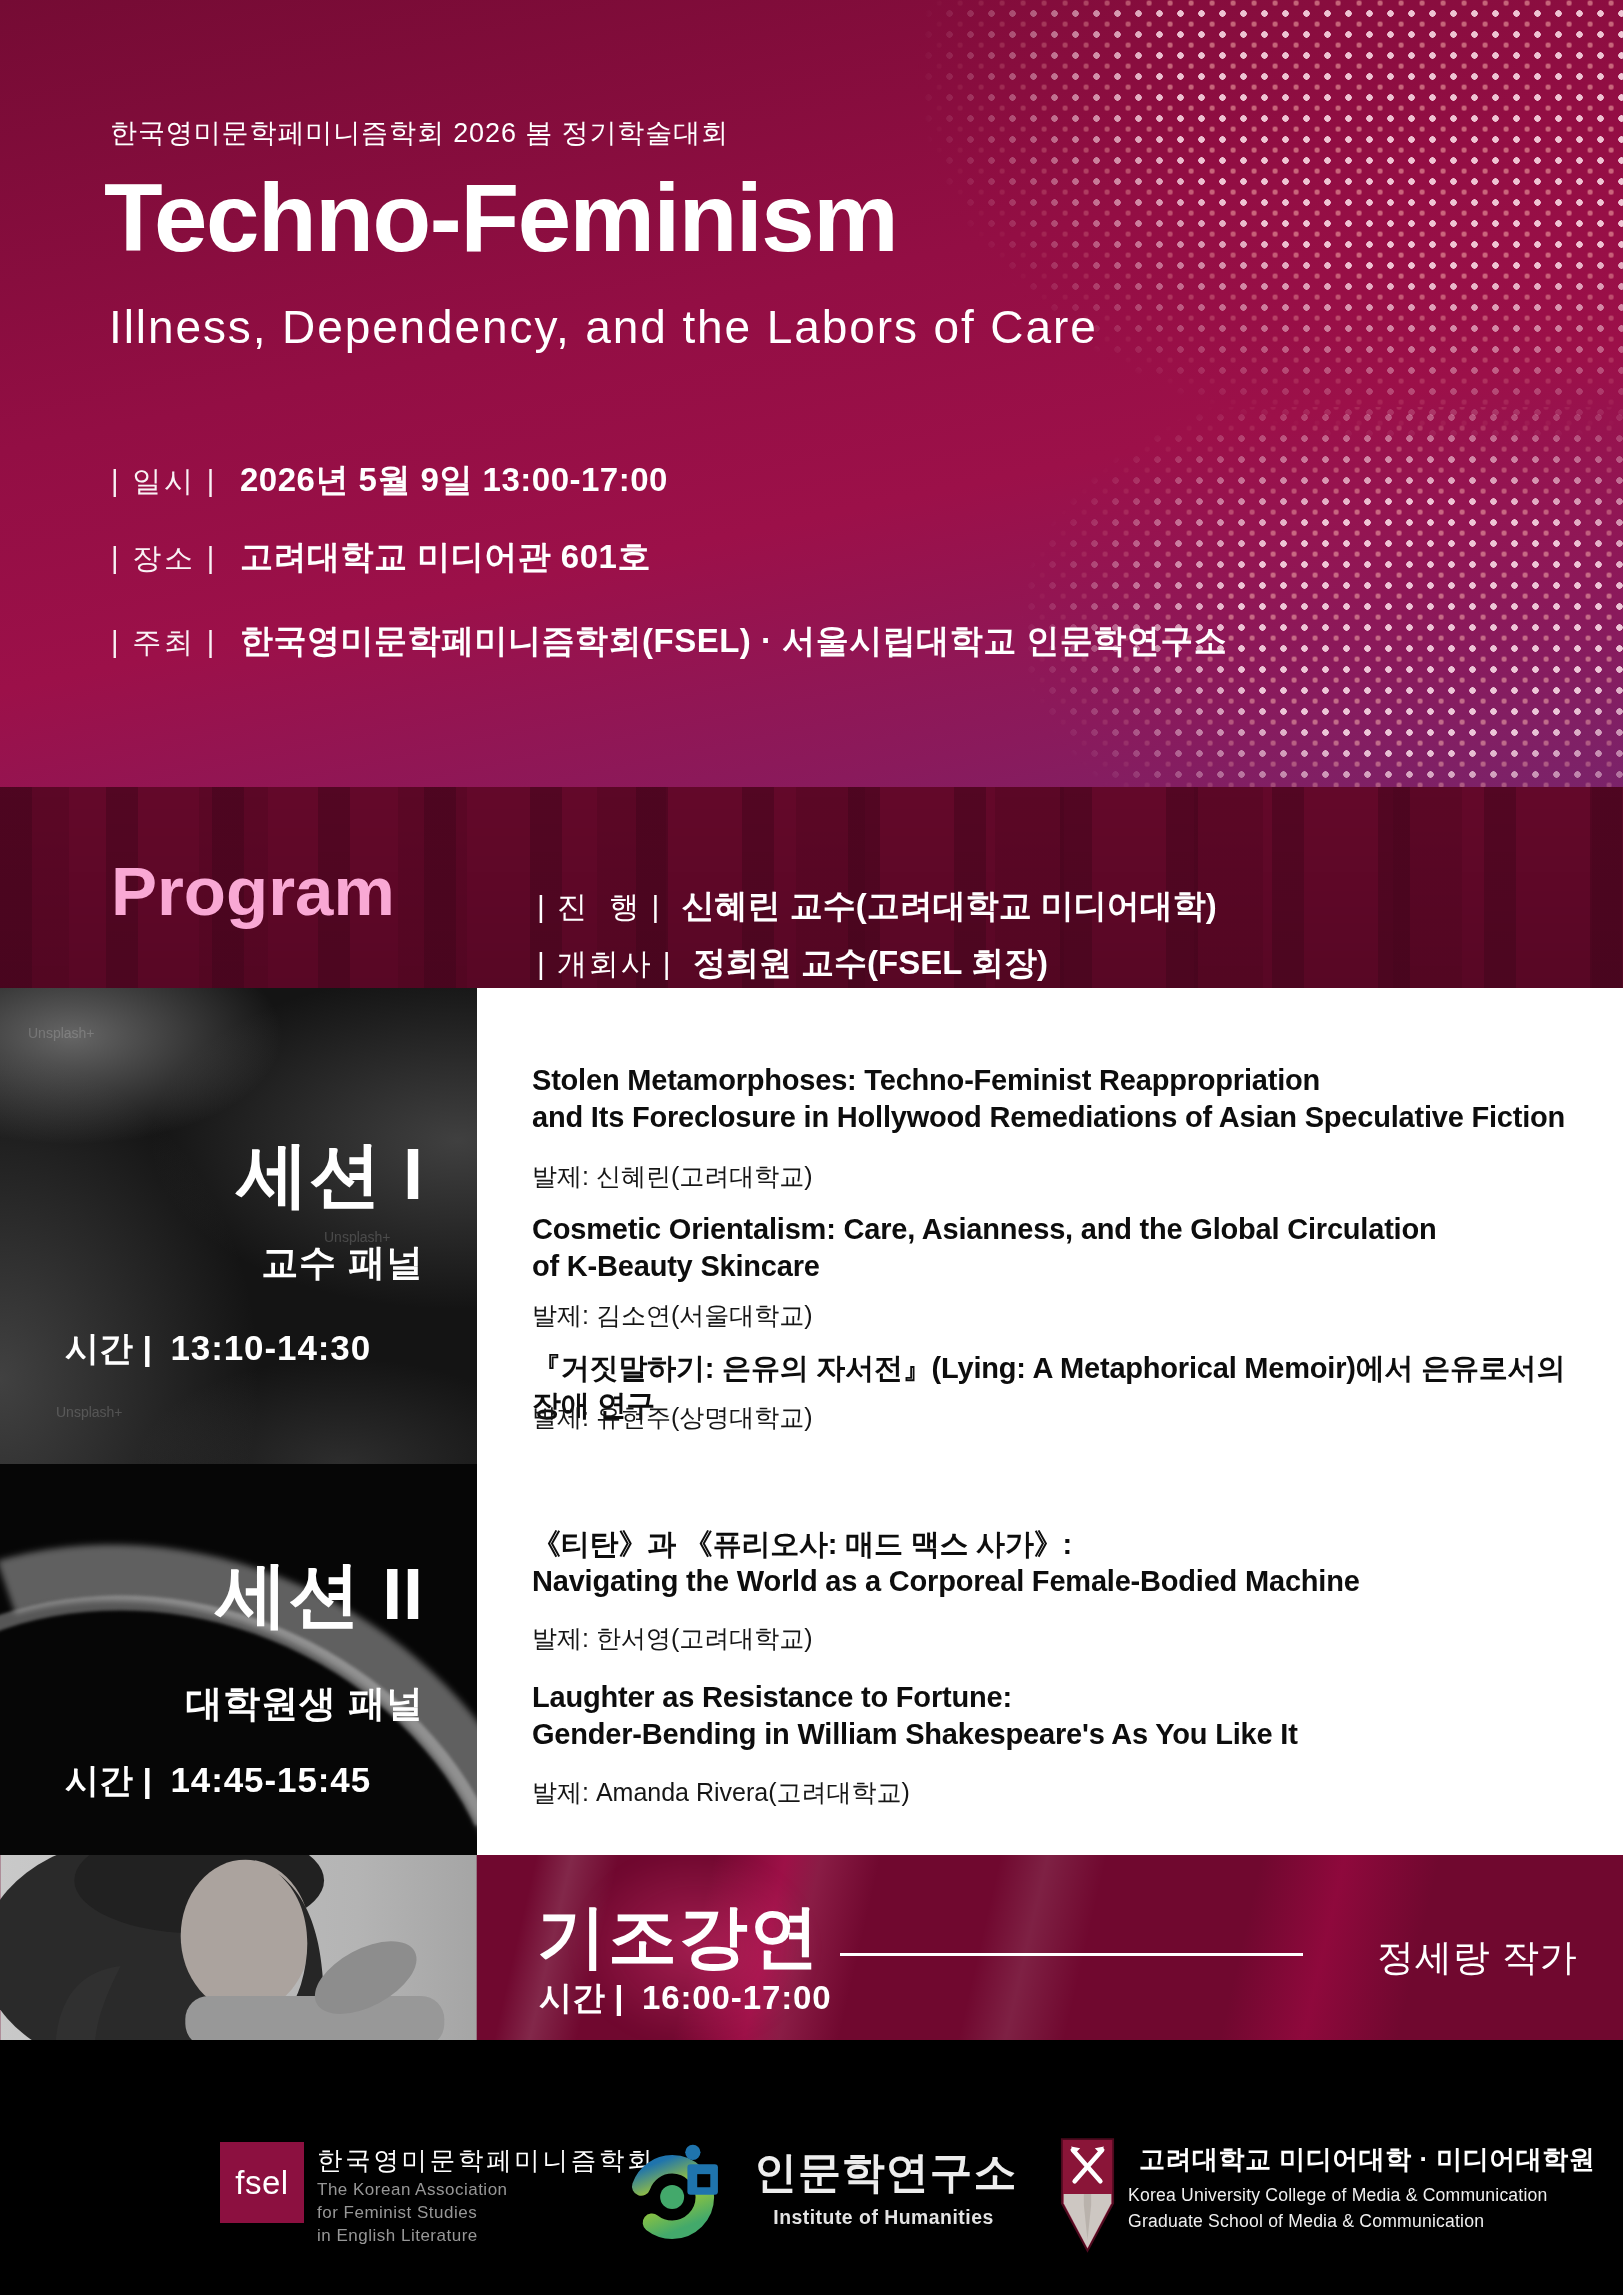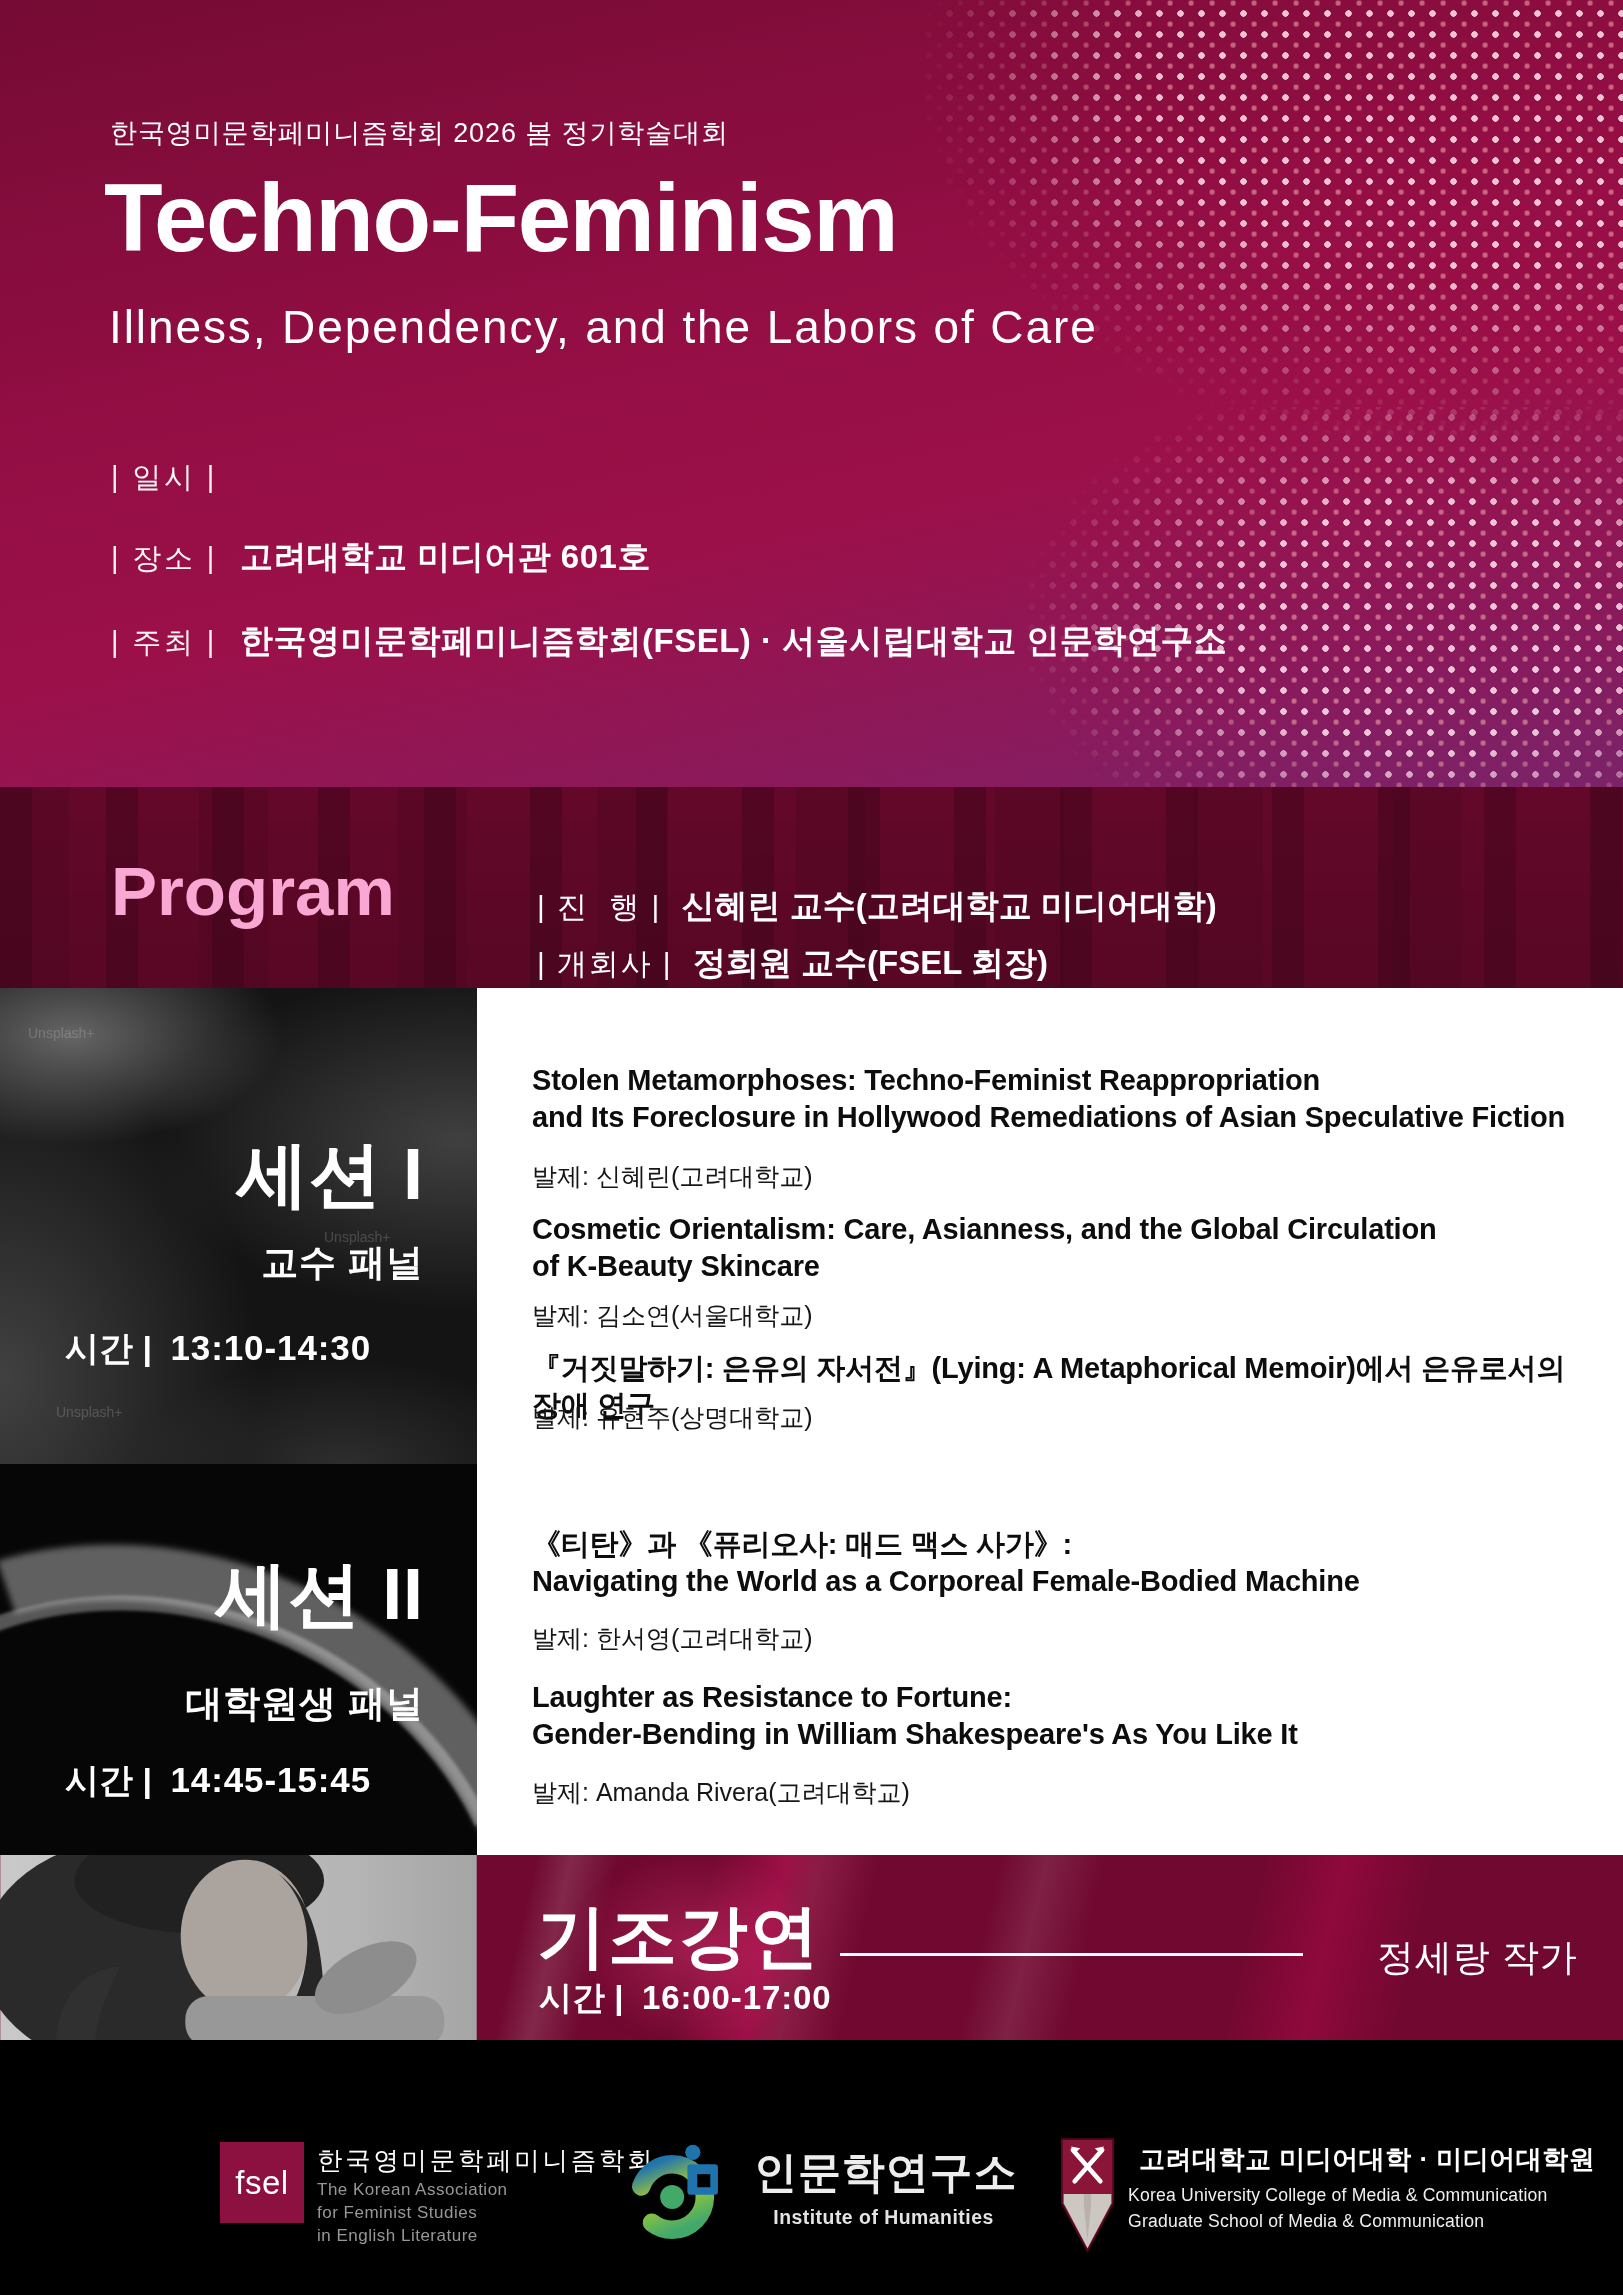--- a/index.html
+++ b/index.html
@@ -117,20 +117,21 @@
 
   <div class="header">
     <div class="dots dots-a abs"></div>
     <div class="dots dots-b abs"></div>
     <div class="event-label abs">한국영미문학페미니즘학회 2026 봄 정기학술대회</div>
     <h1 class="main-title abs">Techno-Feminism</h1>
     <div class="subtitle abs">Illness, Dependency, and the Labors of Care</div>
 
     <div class="info-row abs" style="top:458px;">
       <span class="info-label">| 일시 |</span>
+      <span class="info-value">2026년 5월 9일 13:00-17:00</span>
     </div>
     <div class="info-row abs" style="top:535px;">
       <span class="info-label">| 장소 |</span>
       <span class="info-value">고려대학교 미디어관 601호</span>
     </div>
     <div class="info-row abs" style="top:619px;">
       <span class="info-label">| 주최 |</span>
       <span class="info-value">한국영미문학페미니즘학회(FSEL) · 서울시립대학교 인문학연구소</span>
     </div>
   </div>

